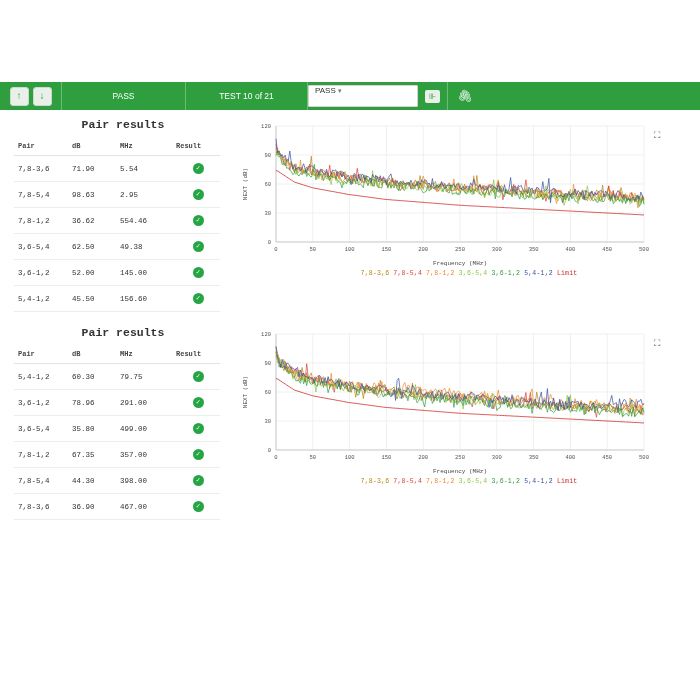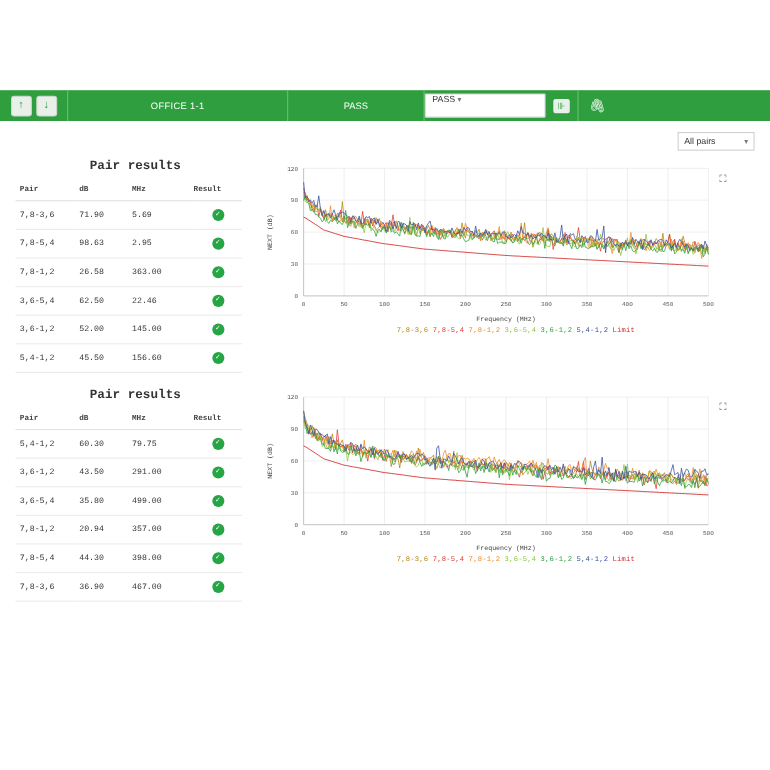--- a/index.html
+++ b/index.html
@@ -137,79 +137,73 @@
 
 <div class="page">
 
   <div class="top-band"></div>
 
   <div class="toolbar">
     <div class="tb-seg tb-arrows">
       <div class="arrow-btn">↑</div>
       <div class="arrow-btn">↓</div>
     </div>
-    <div class="tb-seg tb-office">OFFICE 1-1</div>
     <div class="tb-seg tb-pass">PASS</div>
+    <div class="tb-seg tb-test">TEST 10 of 21</div>
     <div class="tb-next">
       <span>PASS</span>
       <span class="caret-small">▾</span>
     </div>
     <div class="tb-seg tb-icon">
       <span class="tb-icon-box">⊪</span>
     </div>
     <div class="tb-seg tb-clip">
       <span>🖇</span>
     </div>
   </div>
 
   <div class="content">
 
-    <div class="allpairs-wrap">
-      <div class="allpairs">
-        <span>All pairs</span>
-        <span class="caret-small">▾</span>
-      </div>
-    </div>
 
     <div class="grid">
 
       <div class="table-block">
         <div class="table-title">Pair results</div>
         <table class="pair">
           <thead>
             <tr>
               <th class="c-pair">Pair</th>
               <th class="c-db">dB</th>
               <th class="c-mhz">MHz</th>
               <th class="c-res">Result</th>
             </tr>
           </thead>
           <tbody>
             <tr>
               <td class="c-pair">7,8-3,6</td>
               <td class="c-db">71.90</td>
-              <td class="c-mhz">5.69</td>
+              <td class="c-mhz">5.54</td>
               <td class="c-res"><span class="tick">✓</span></td>
             </tr>
             <tr>
               <td class="c-pair">7,8-5,4</td>
               <td class="c-db">98.63</td>
               <td class="c-mhz">2.95</td>
               <td class="c-res"><span class="tick">✓</span></td>
             </tr>
             <tr>
               <td class="c-pair">7,8-1,2</td>
-              <td class="c-db">26.58</td>
-              <td class="c-mhz">363.00</td>
+              <td class="c-db">36.62</td>
+              <td class="c-mhz">554.46</td>
               <td class="c-res"><span class="tick">✓</span></td>
             </tr>
             <tr>
               <td class="c-pair">3,6-5,4</td>
               <td class="c-db">62.50</td>
-              <td class="c-mhz">22.46</td>
+              <td class="c-mhz">49.38</td>
               <td class="c-res"><span class="tick">✓</span></td>
             </tr>
             <tr>
               <td class="c-pair">3,6-1,2</td>
               <td class="c-db">52.00</td>
               <td class="c-mhz">145.00</td>
               <td class="c-res"><span class="tick">✓</span></td>
             </tr>
             <tr>
               <td class="c-pair">5,4-1,2</td>
@@ -289,33 +283,33 @@
           </thead>
           <tbody>
             <tr>
               <td class="c-pair">5,4-1,2</td>
               <td class="c-db">60.30</td>
               <td class="c-mhz">79.75</td>
               <td class="c-res"><span class="tick">✓</span></td>
             </tr>
             <tr>
               <td class="c-pair">3,6-1,2</td>
-              <td class="c-db">43.50</td>
+              <td class="c-db">78.96</td>
               <td class="c-mhz">291.00</td>
               <td class="c-res"><span class="tick">✓</span></td>
             </tr>
             <tr>
               <td class="c-pair">3,6-5,4</td>
               <td class="c-db">35.80</td>
               <td class="c-mhz">499.00</td>
               <td class="c-res"><span class="tick">✓</span></td>
             </tr>
             <tr>
               <td class="c-pair">7,8-1,2</td>
-              <td class="c-db">20.94</td>
+              <td class="c-db">67.35</td>
               <td class="c-mhz">357.00</td>
               <td class="c-res"><span class="tick">✓</span></td>
             </tr>
             <tr>
               <td class="c-pair">7,8-5,4</td>
               <td class="c-db">44.30</td>
               <td class="c-mhz">398.00</td>
               <td class="c-res"><span class="tick">✓</span></td>
             </tr>
             <tr>

